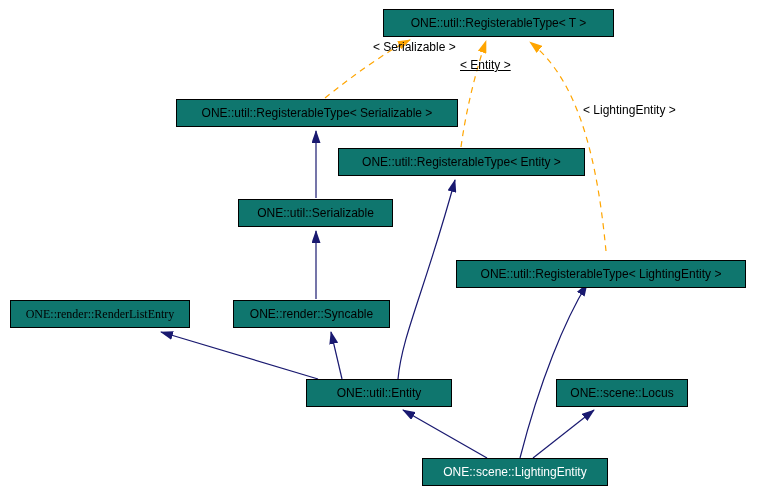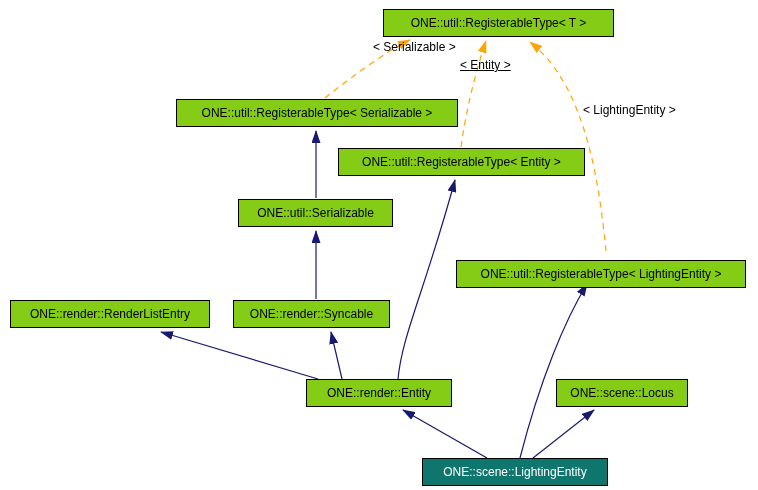--- a/index.html
+++ b/index.html
@@ -14,21 +14,21 @@
   .edges-layer {
     position: absolute;
     left: 0; top: 0;
     width: 758px; height: 490px;
     pointer-events: none;
   }
   .node {
     position: absolute;
     box-sizing: border-box;
     border: 1px solid #000000;
-    background: #84cc16;
+    background: #0f766e;
     color: #000000;
     font-size: 12px;
     line-height: 26px;
     height: 28px;
     text-align: center;
     white-space: nowrap;
     cursor: pointer;
   }
   .node--selected {
     background: #0f766e;
@@ -82,23 +82,23 @@
   <div class="node" style="left:383px; top:9px;  width:231px;">ONE::util::RegisterableType&lt; T &gt;</div>
 
   <div class="node" style="left:176px; top:99px; width:282px;">ONE::util::RegisterableType&lt; Serializable &gt;</div>
 
   <div class="node" style="left:338px; top:148px; width:247px;">ONE::util::RegisterableType&lt; Entity &gt;</div>
 
   <div class="node" style="left:238px; top:199px; width:155px;">ONE::util::Serializable</div>
 
   <div class="node" style="left:456px; top:252px; width:290px;margin-top:8px;">ONE::util::RegisterableType&lt; LightingEntity &gt;</div>
 
-  <div class="node" style="left:10px; top:300px; width:200px;">ONE::render::RenderListEntry</div>
+  <div class="node" style="left:10px; top:300px; width:180px;font-family:Liberation Serif, serif;">ONE::render::RenderListEntry</div>
 
   <div class="node" style="left:233px; top:300px; width:157px;">ONE::render::Syncable</div>
 
-  <div class="node" style="left:306px; top:379px; width:146px;">ONE::render::Entity</div>
+  <div class="node" style="left:306px; top:379px; width:146px;">ONE::util::Entity</div>
 
   <div class="node" style="left:556px; top:379px; width:132px;">ONE::scene::Locus</div>
 
   <div class="node node--selected" style="left:422px; top:458px; width:186px;">ONE::scene::LightingEntity</div>
 
 </div>
 
 </body></html>

